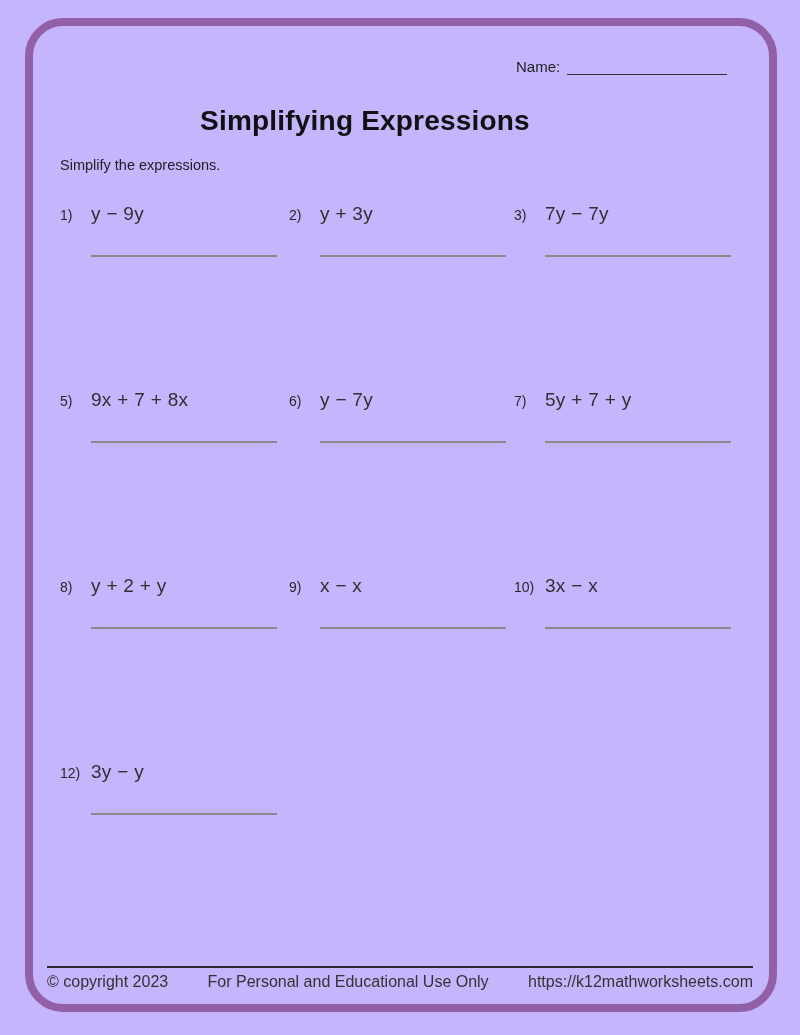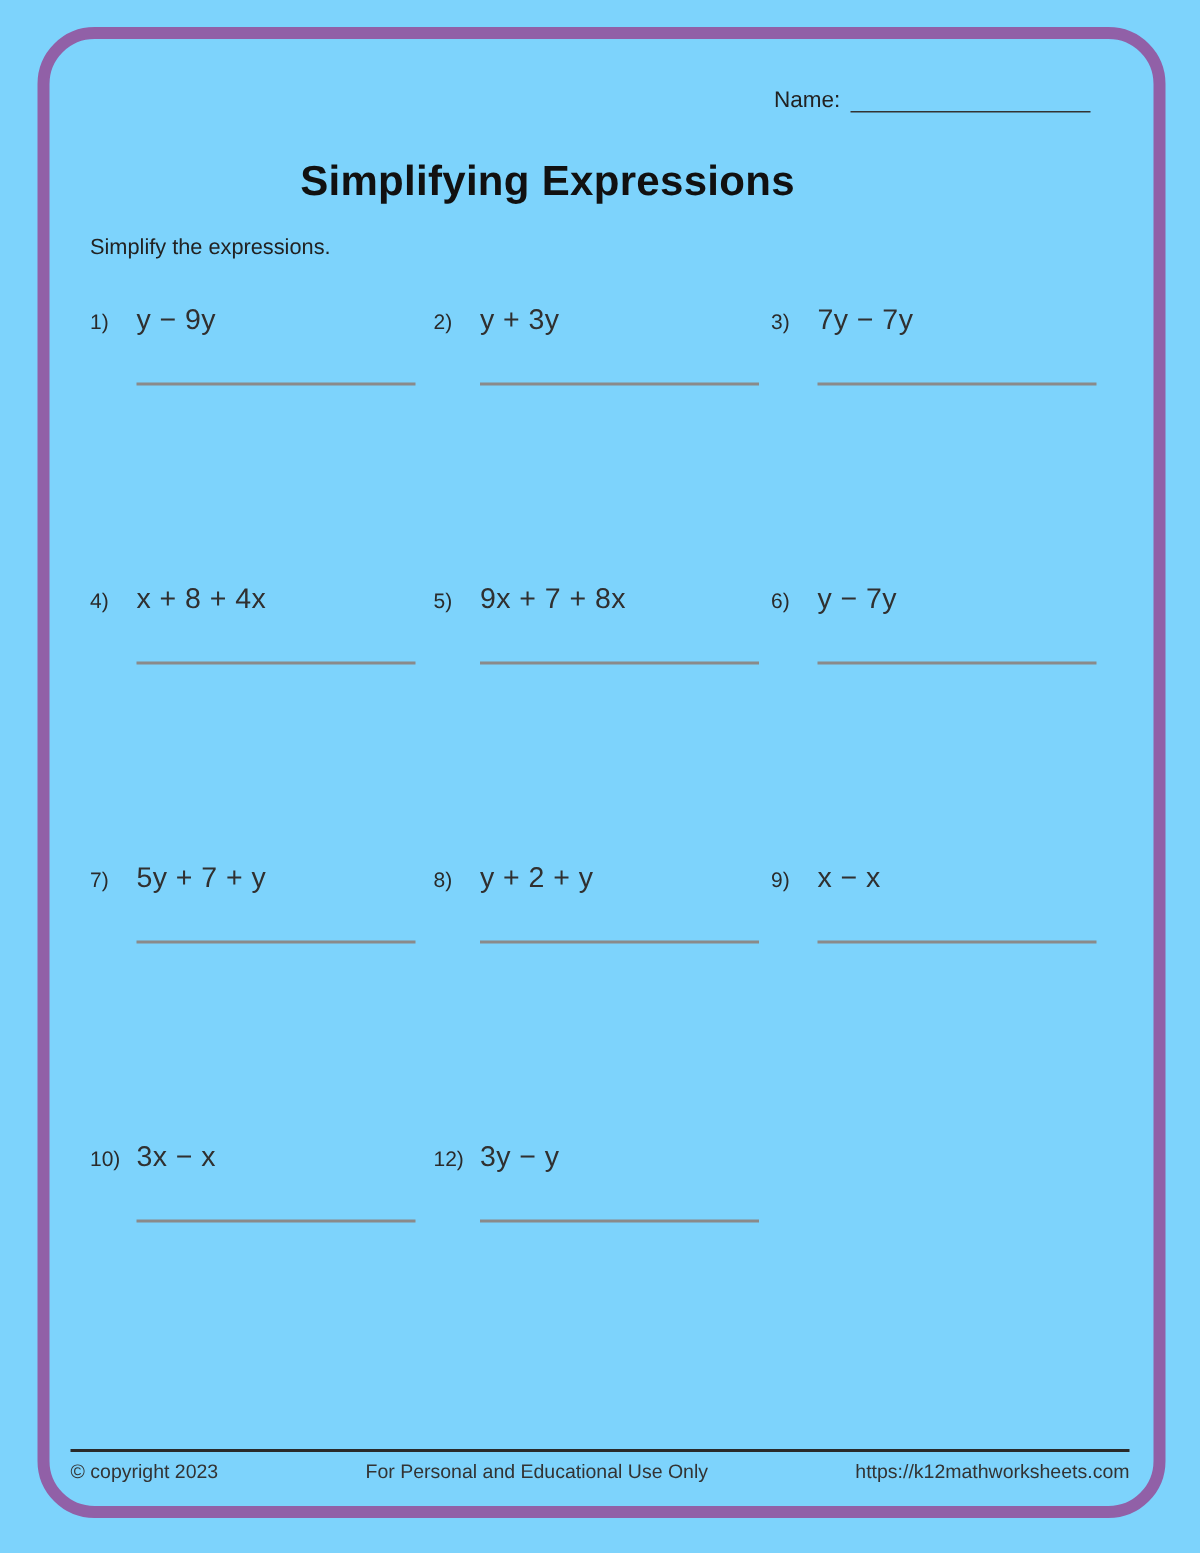--- a/index.html
+++ b/index.html
@@ -6,21 +6,21 @@
   html, body { background: #ffffff; }
   body {
     width: 800px; height: 1035px;
     font-family: "Liberation Sans", sans-serif;
     position: relative;
     color: #2b2b2b;
   }
   .page {
     position: relative;
     width: 800px; height: 1035px;
-    background: #7dd3fc;
+    background: #c4b5fd;
     overflow: hidden;
   }
   .border-frame {
     position: absolute;
     left: 25px; top: 18px;
     width: 752px; height: 994px;
     border: 8px solid var(--border-color, #9160a7);
     border-radius: 38px;
   }
   .name-row {
@@ -76,21 +76,21 @@
     position: absolute;
     top: 966px; left: 47px;
     width: 706px; height: 0;
     border-top: 2px solid #2a2a2a;
   }
   .footer-row {
     position: absolute;
     top: 973px; left: 47px;
     width: 706px;
     display: flex; justify-content: space-between; align-items: center;
-    font-size: 13px; color: #333;
+    font-size: 16px; color: #333;
   }
   .footer-link { color: #333; text-decoration: none; }
 </style>
 </head>
 <body>
 
 <div class="page">
 
   <div class="border-frame"></div>
 
@@ -113,24 +113,20 @@
     <div class="problem">
       <span class="p-num">2)</span><span class="p-expr">y + 3y</span>
       <div class="answer-line"></div>
     </div>
 
     <div class="problem">
       <span class="p-num">3)</span><span class="p-expr">7y − 7y</span>
       <div class="answer-line"></div>
     </div>
 
-    <div class="problem">
-      <span class="p-num">4)</span><span class="p-expr">x + 8 + 4x</span>
-      <div class="answer-line"></div>
-    </div>
 
     <div class="problem">
       <span class="p-num">5)</span><span class="p-expr">9x + 7 + 8x</span>
       <div class="answer-line"></div>
     </div>
 
     <div class="problem">
       <span class="p-num">6)</span><span class="p-expr">y − 7y</span>
       <div class="answer-line"></div>
     </div>

